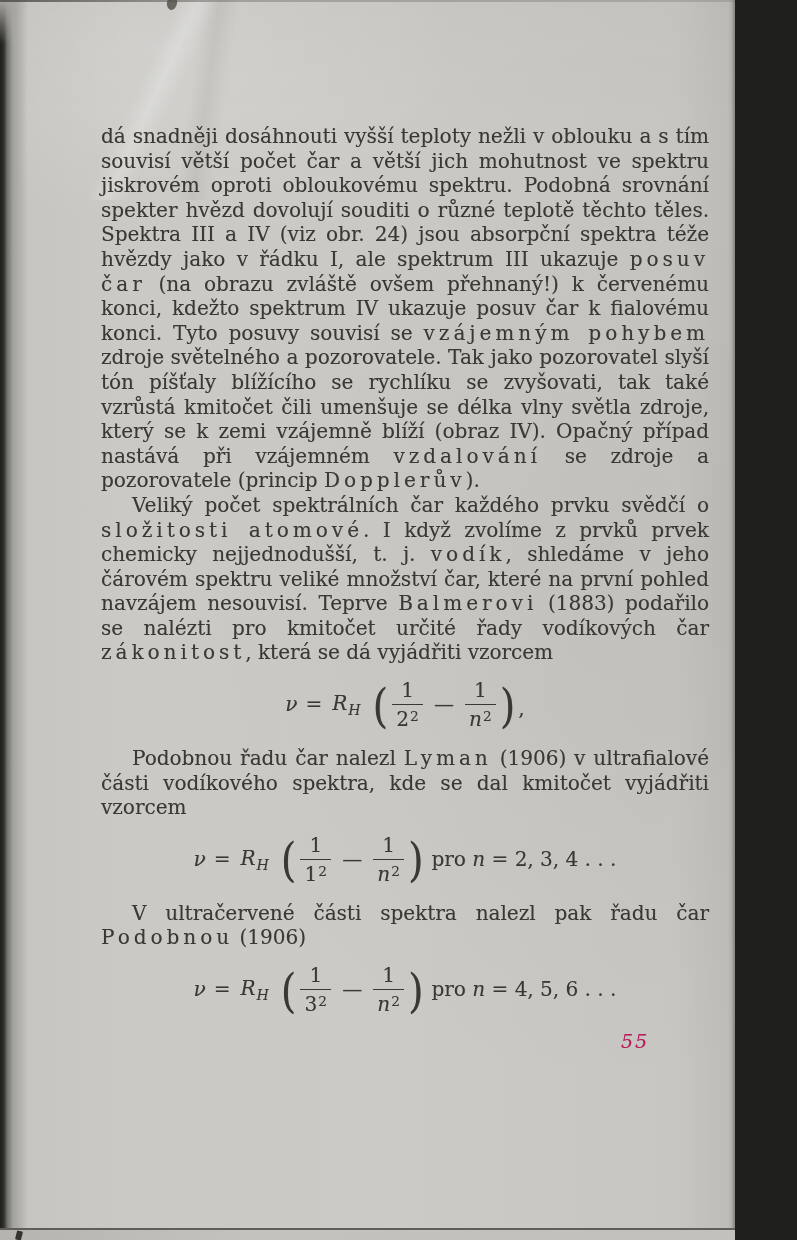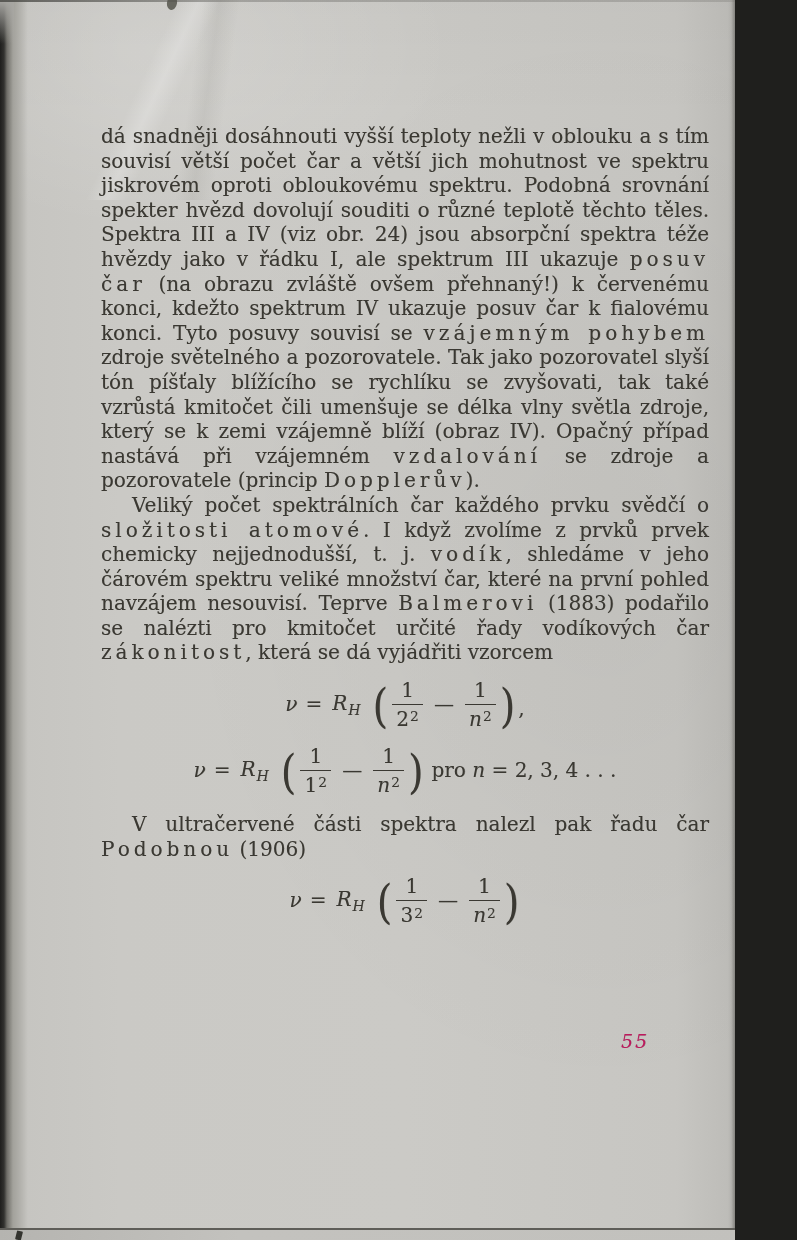--- a/index.html
+++ b/index.html
@@ -134,20 +134,21 @@
           <span class="den"><span>2</span><span class="fexp">2</span></span>
         </span>
         <span class="fminus">—</span>
         <span class="frac">
           <span class="num">1</span>
           <span class="den"><span class="ital">n</span><span class="fexp">2</span></span>
         </span>
         <span class="paren">)</span>
         <span class="fafter">,</span>
       </div>
+      <p class="par ind"><span>Podobnou řadu čar nalezl </span><span class="sperr">Lyman</span><span> (1906) v ultrafialové části vodíkového spektra, kde se dal kmitočet vyjádřiti vzorcem</span></p>
       <div class="formula">
         <span class="fvar">ν</span>
         <span class="feq">=</span>
         <span class="fcoef">R<span class="fsub">H</span></span>
         <span class="paren">(</span>
         <span class="frac">
           <span class="num">1</span>
           <span class="den"><span>1</span><span class="fexp">2</span></span>
         </span>
         <span class="fminus">—</span>
@@ -167,20 +168,21 @@
         <span class="frac">
           <span class="num">1</span>
           <span class="den"><span>3</span><span class="fexp">2</span></span>
         </span>
         <span class="fminus">—</span>
         <span class="frac">
           <span class="num">1</span>
           <span class="den"><span class="ital">n</span><span class="fexp">2</span></span>
         </span>
         <span class="paren">)</span>
+        <span class="fpro"><span>pro </span><span class="ital">n</span><span> = 4, 5, 6 . . .</span></span>
       </div>
     </div>
 
   <div class="page-number">55</div>
 
   <div class="edge-left"></div>
   <div class="edge-left-top"></div>
   <div class="edge-top"></div>
   <div class="edge-right"></div>
   <div class="bottom-line"></div>

